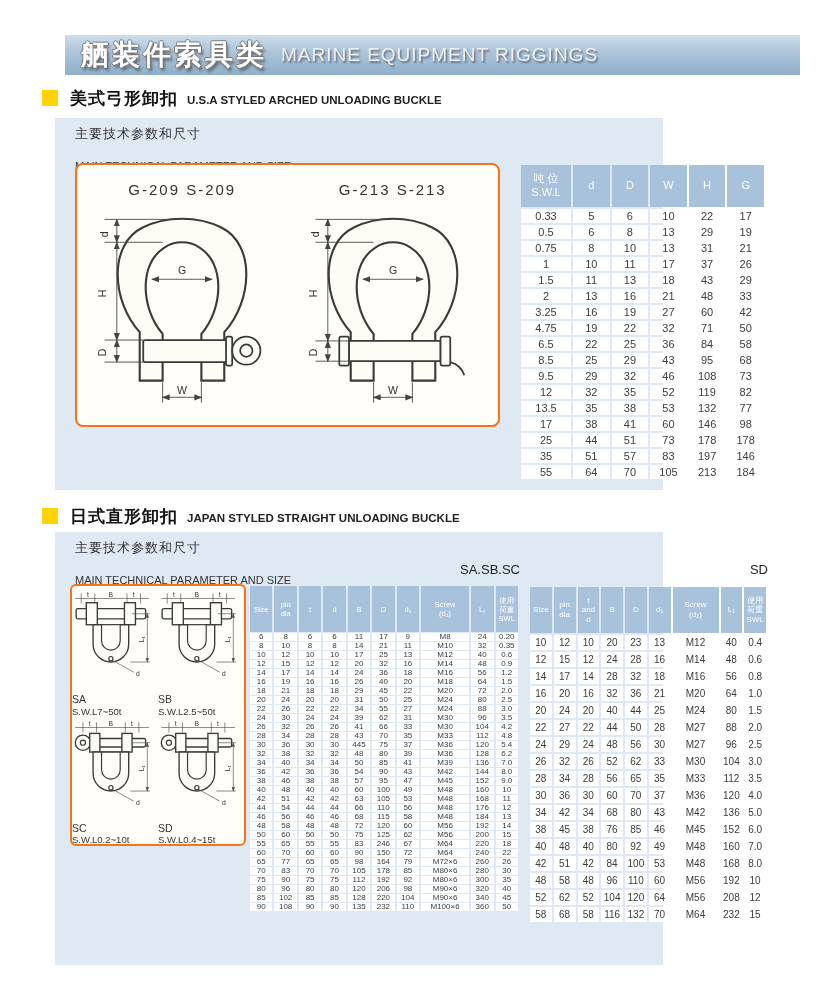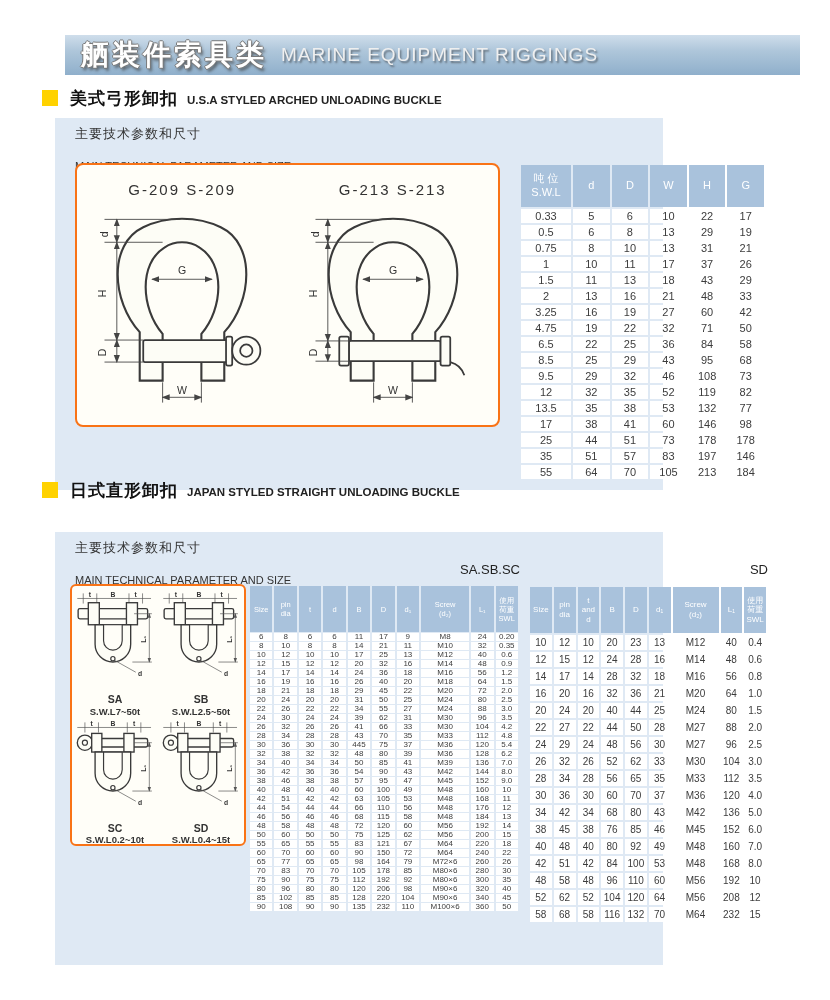--- a/index.html
+++ b/index.html
@@ -31,21 +31,21 @@
   .figrow{display:flex;justify-content:space-around;padding-top:6px;}
   .fig{text-align:center;}
   .fig-label{font-size:15px;color:#333;letter-spacing:2px;margin:10px 0 2px 0;}
   .dim{stroke:#444;stroke-width:1;fill:none;}
   .dimtxt{fill:#333;font-size:12px;}
   .body-shape{fill:#FDFDF6;stroke:#3a3a3a;stroke-width:2.4;}
   .pin-shape{fill:#FDFDF6;stroke:#3a3a3a;stroke-width:2;}
 
   
   .sgrid{display:grid;grid-template-columns:1fr 1fr;row-gap:2px;padding-top:4px;}
-  .sfig{text-align:center;font-weight:bold;}
+  .sfig{text-align:left;}
   .sfig .lab{font-size:10.5px;color:#333;line-height:1.1;}
   .sfig .swl{font-size:9.5px;color:#333;line-height:1.2;}
   .sbody{fill:#FDFDF6;stroke:#3a3a3a;stroke-width:1.6;}
   .sinner{fill:#FFFEF8;stroke:#3a3a3a;stroke-width:1.4;}
   .sdim{stroke:#555;stroke-width:.8;fill:none;}
   .sdimtxt{fill:#333;font-size:8px;}
 
   
   table{border-collapse:separate;background:transparent;table-layout:fixed;}
   th{background:#a9c2dc;color:#fff;font-weight:normal;white-space:pre-line;vertical-align:middle;text-align:center;}
@@ -300,21 +300,21 @@
             <td>64</td>
             <td>70</td>
             <td>105</td>
             <td>213</td>
             <td>184</td>
           </tr>
         </tbody>
     </table>
   </div>
 
-  <div class="sec-head" style="top:480px;">
+  <div class="sec-head" style="top:506px;">
     <span class="bullet"></span>
     <span class="zh">日式直形卸扣</span>
     <span class="en">JAPAN STYLED STRAIGHT UNLOADING BUCKLE</span>
   </div>
 
   <div class="panel" style="top:532px;height:433px;">
     <div class="param-zh">主要技术参数和尺寸</div>
     <div class="param-en">MAIN TECHNICAL PARAMETER AND SIZE</div>
 
     <div class="tcap" style="left:193px;width:272px;">SA.SB.SC</div>
@@ -753,21 +753,21 @@
             <td>M56</td>
             <td>200</td>
             <td>15</td>
           </tr>
           <tr>
             <td>55</td>
             <td>65</td>
             <td>55</td>
             <td>55</td>
             <td>83</td>
-            <td>121</td>
+            <td>246</td>
             <td>67</td>
             <td>M64</td>
             <td>220</td>
             <td>18</td>
           </tr>
           <tr>
             <td>60</td>
             <td>70</td>
             <td>60</td>
             <td>60</td>

